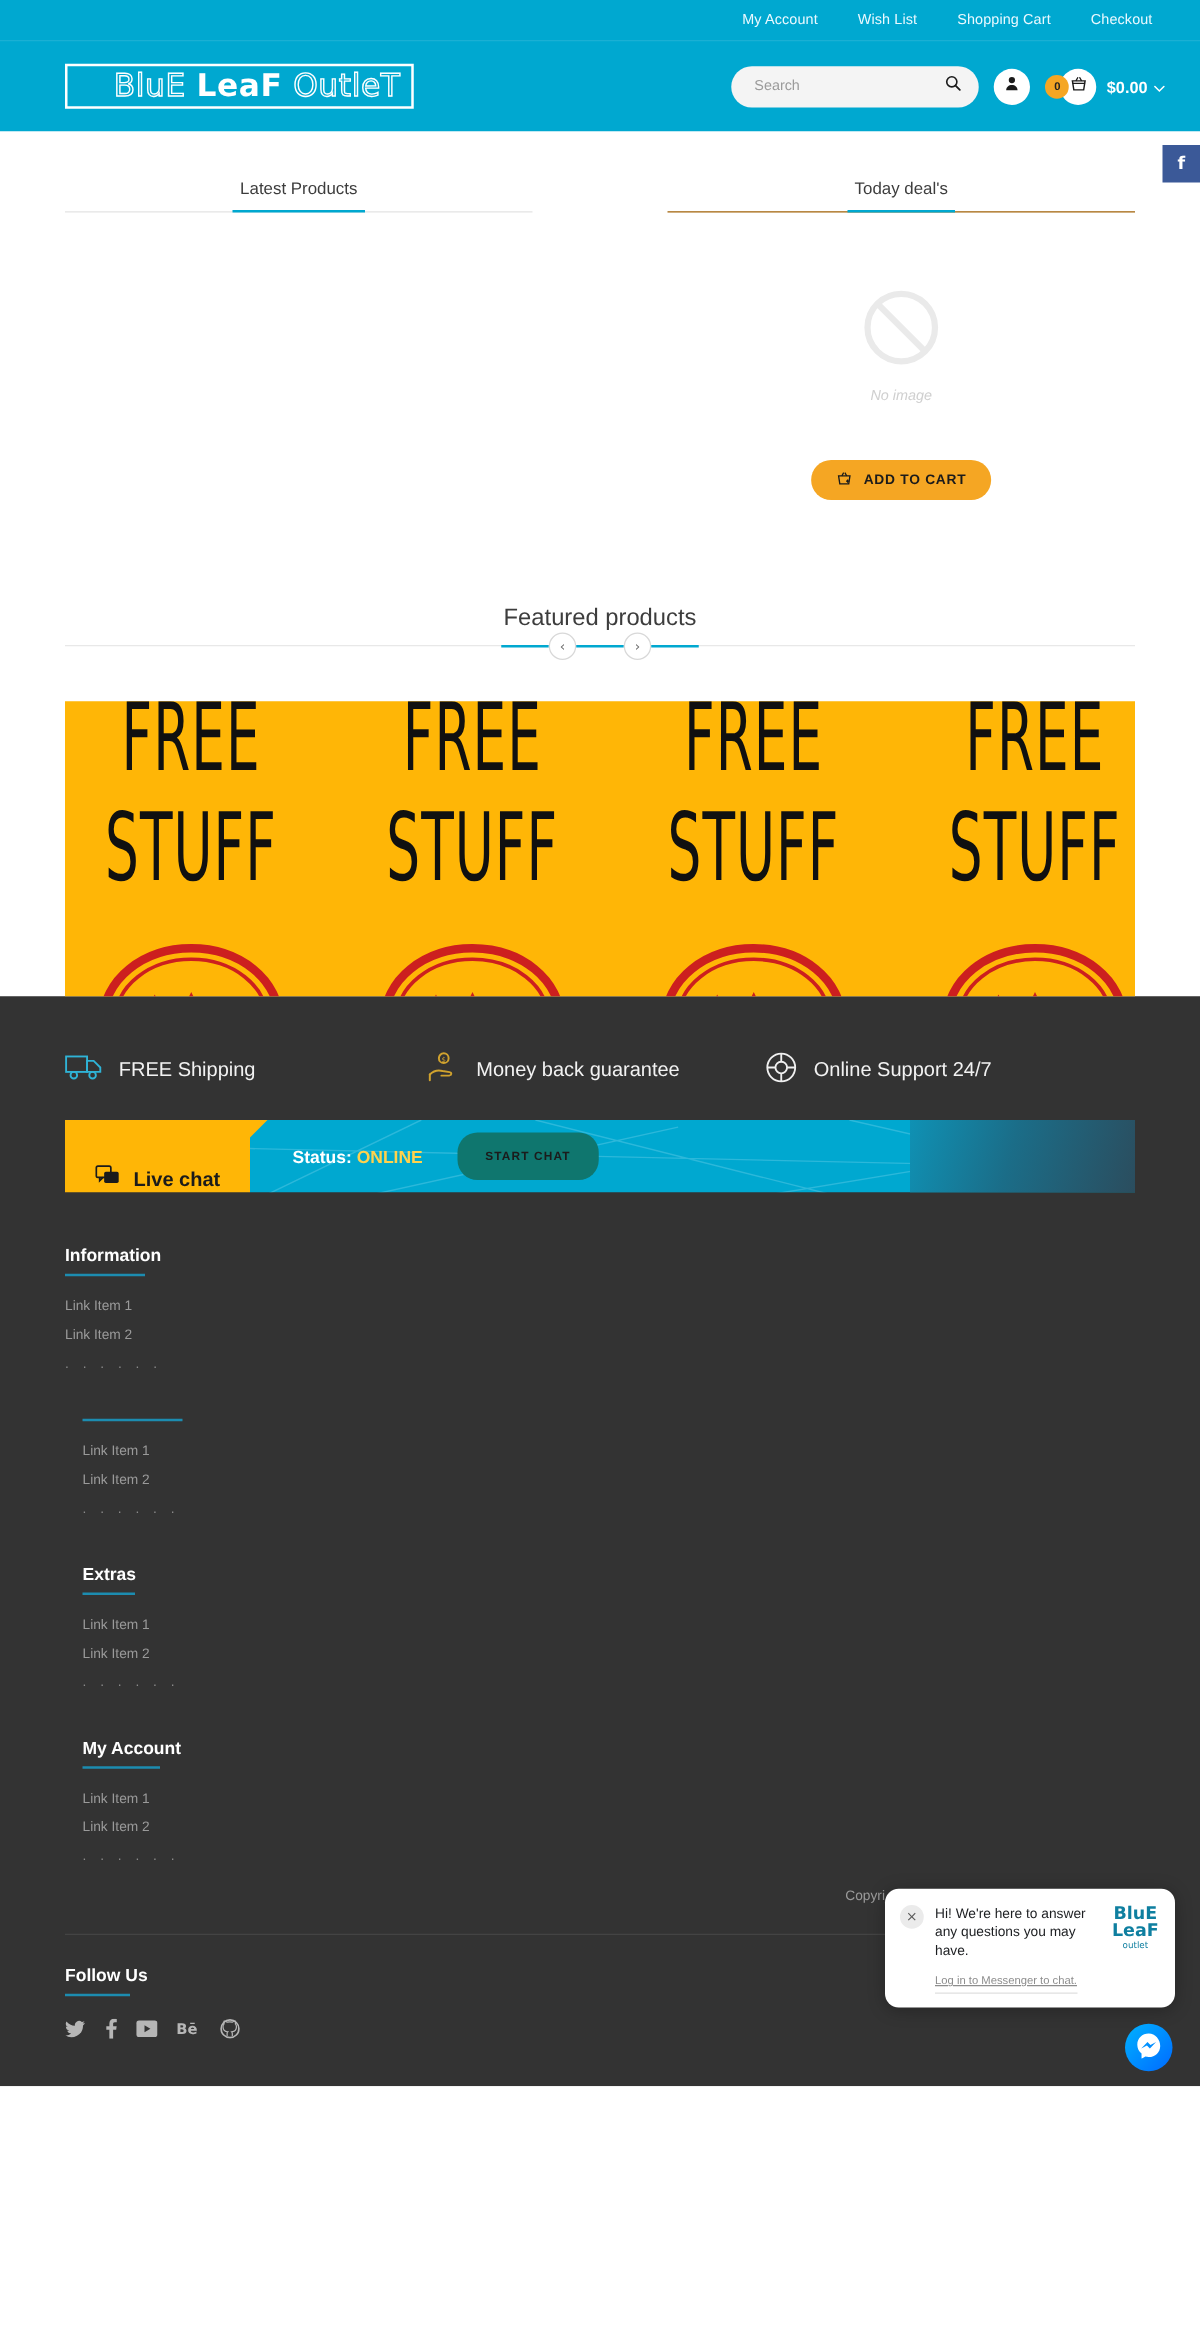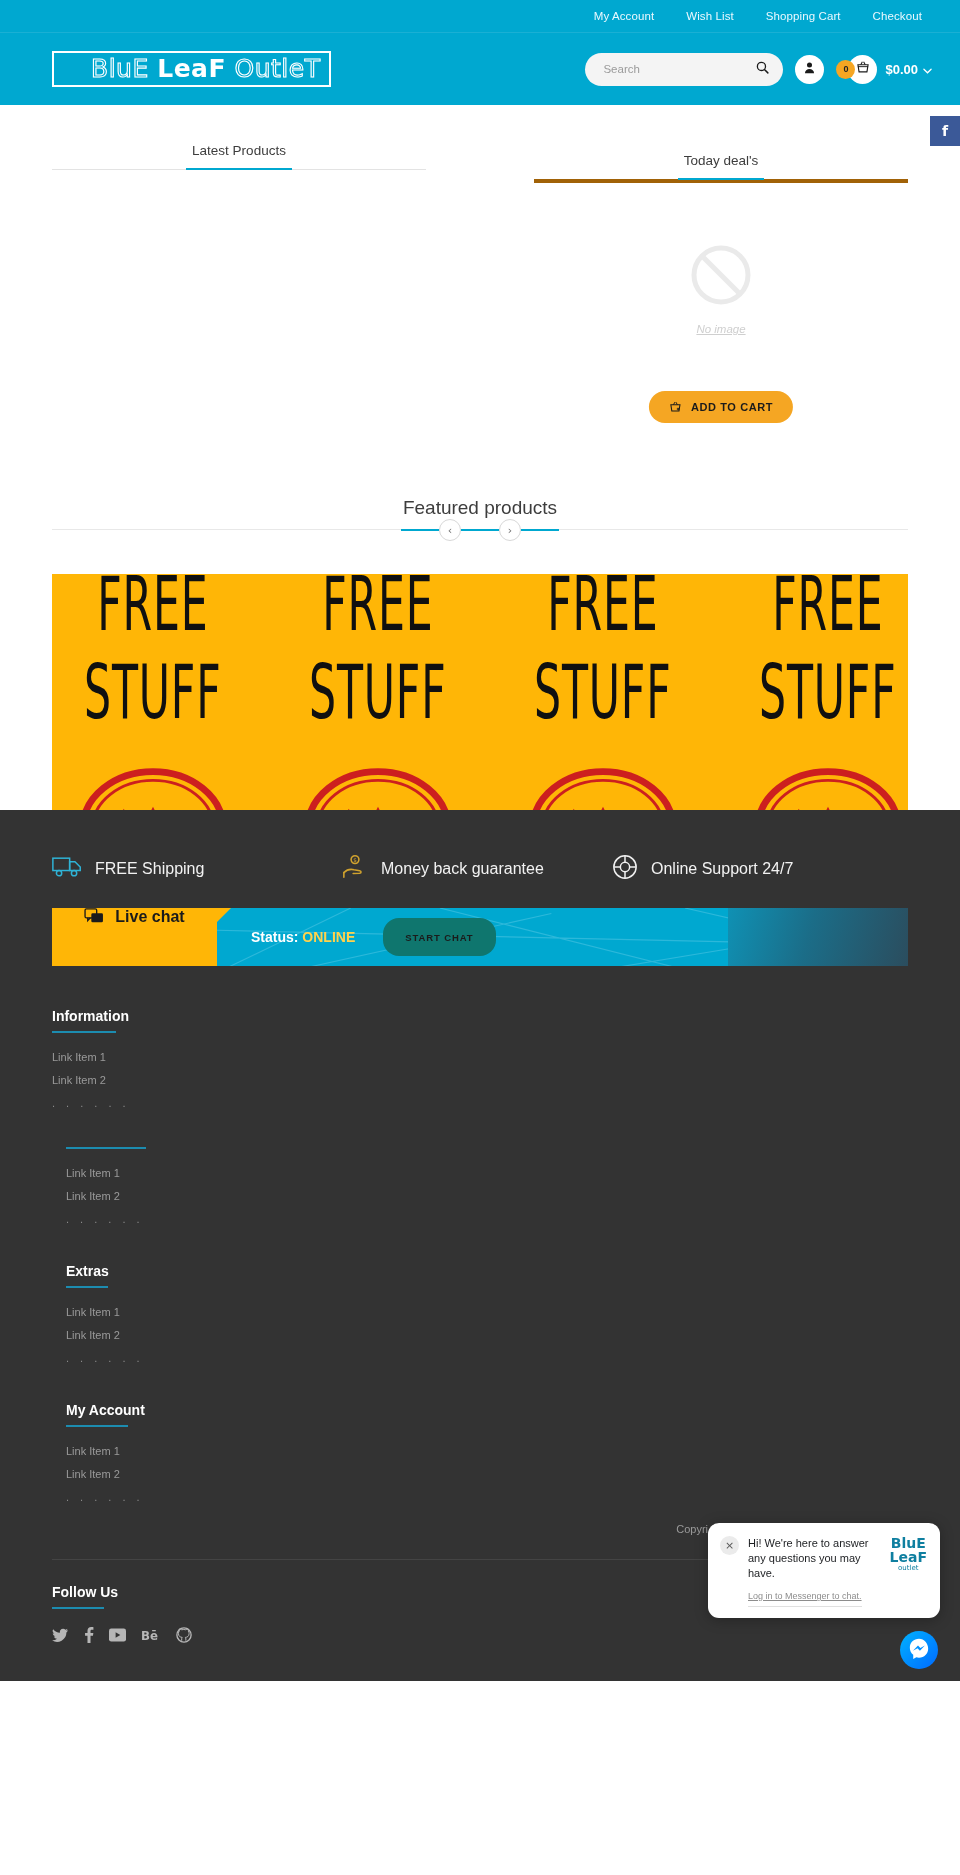--- a/index.html
+++ b/index.html
@@ -99,36 +99,36 @@
   }
 
   
   .tabs-wrap { display: flex; padding: 38px 52px 0 52px; }
   .tabcol { flex: 1; }
   .tabcol.right { margin-left: 108px; }
   .tab-head {
     display: flex; justify-content: center;
     border-bottom: 1px solid #e3e3e3;
   }
-  .tab-head.narrow { border-bottom: 4px solid #a16207; margin-top: 10px; }
+  .tab-head.narrow { border-bottom: 1px solid #a16207; }
   .tab-label {
     font-size: 13.5px; color: #3d3d3d; padding: 0 6px 10px;
     border-bottom: 2px solid #00a8d0; margin-bottom: -1px;
     white-space: nowrap;
   }
   .prodarea { height: 300px; position: relative; }
   .noimage {
     position: absolute; left: 50%; top: 60px;
     transform: translateX(-50%);
     display: flex; flex-direction: column; align-items: center; gap: 12px;
   }
-  .noimage-label { color: #cfcfcf; font-size: 11.5px; font-style: italic; text-decoration: underline; }
+  .noimage-label { color: #cfcfcf; font-size: 11.5px; font-style: italic; }
   .addcart {
     position: absolute; left: 50%; transform: translateX(-50%);
-    top: 208px;
+    top: 198px;
     background: #f5a623; color: #1b1b1b; border: 0; border-radius: 19px;
     height: 32px; padding: 0 20px; font-size: 11px; font-weight: 700;
     letter-spacing: .6px; display: flex; align-items: center; gap: 9px;
     cursor: pointer; font-family: "Liberation Sans", sans-serif;
   }
 
   
   .featured { padding: 14px 52px 0; }
   .featured-title {
     text-align: center; font-size: 19px; color: #3d3d3d;
@@ -190,22 +190,22 @@
   .feat:nth-child(1) { width: 290px; }
   .feat:nth-child(2) { width: 270px; }
   .feat-text { color: #f2f2f2; font-size: 16px; }
 
   
   .livechat {
     display: flex; height: 58px; margin-bottom: 42px; overflow: hidden;
     position: relative;
   }
   .lc-left {
-    width: 165px; background: #ffb606; display: flex;
-    align-items: flex-start; justify-content: center; gap: 11px;
+    width: 148px; background: #ffb606; display: flex;
+    align-items: flex-end; justify-content: center; gap: 11px;
     position: relative; z-index: 2;
   }
   .lc-left::after {
     content: ""; position: absolute; right: -14px; top: 0;
     border-top: 14px solid #ffb606; border-right: 14px solid transparent;
   }
   .lc-title { font-size: 16px; font-weight: 700; color: #1b1b1b; }
   .lc-right {
     flex: 1; background: #00a8d0; display: flex; align-items: center;
     padding-left: 34px; gap: 28px; position: relative; overflow: hidden;

